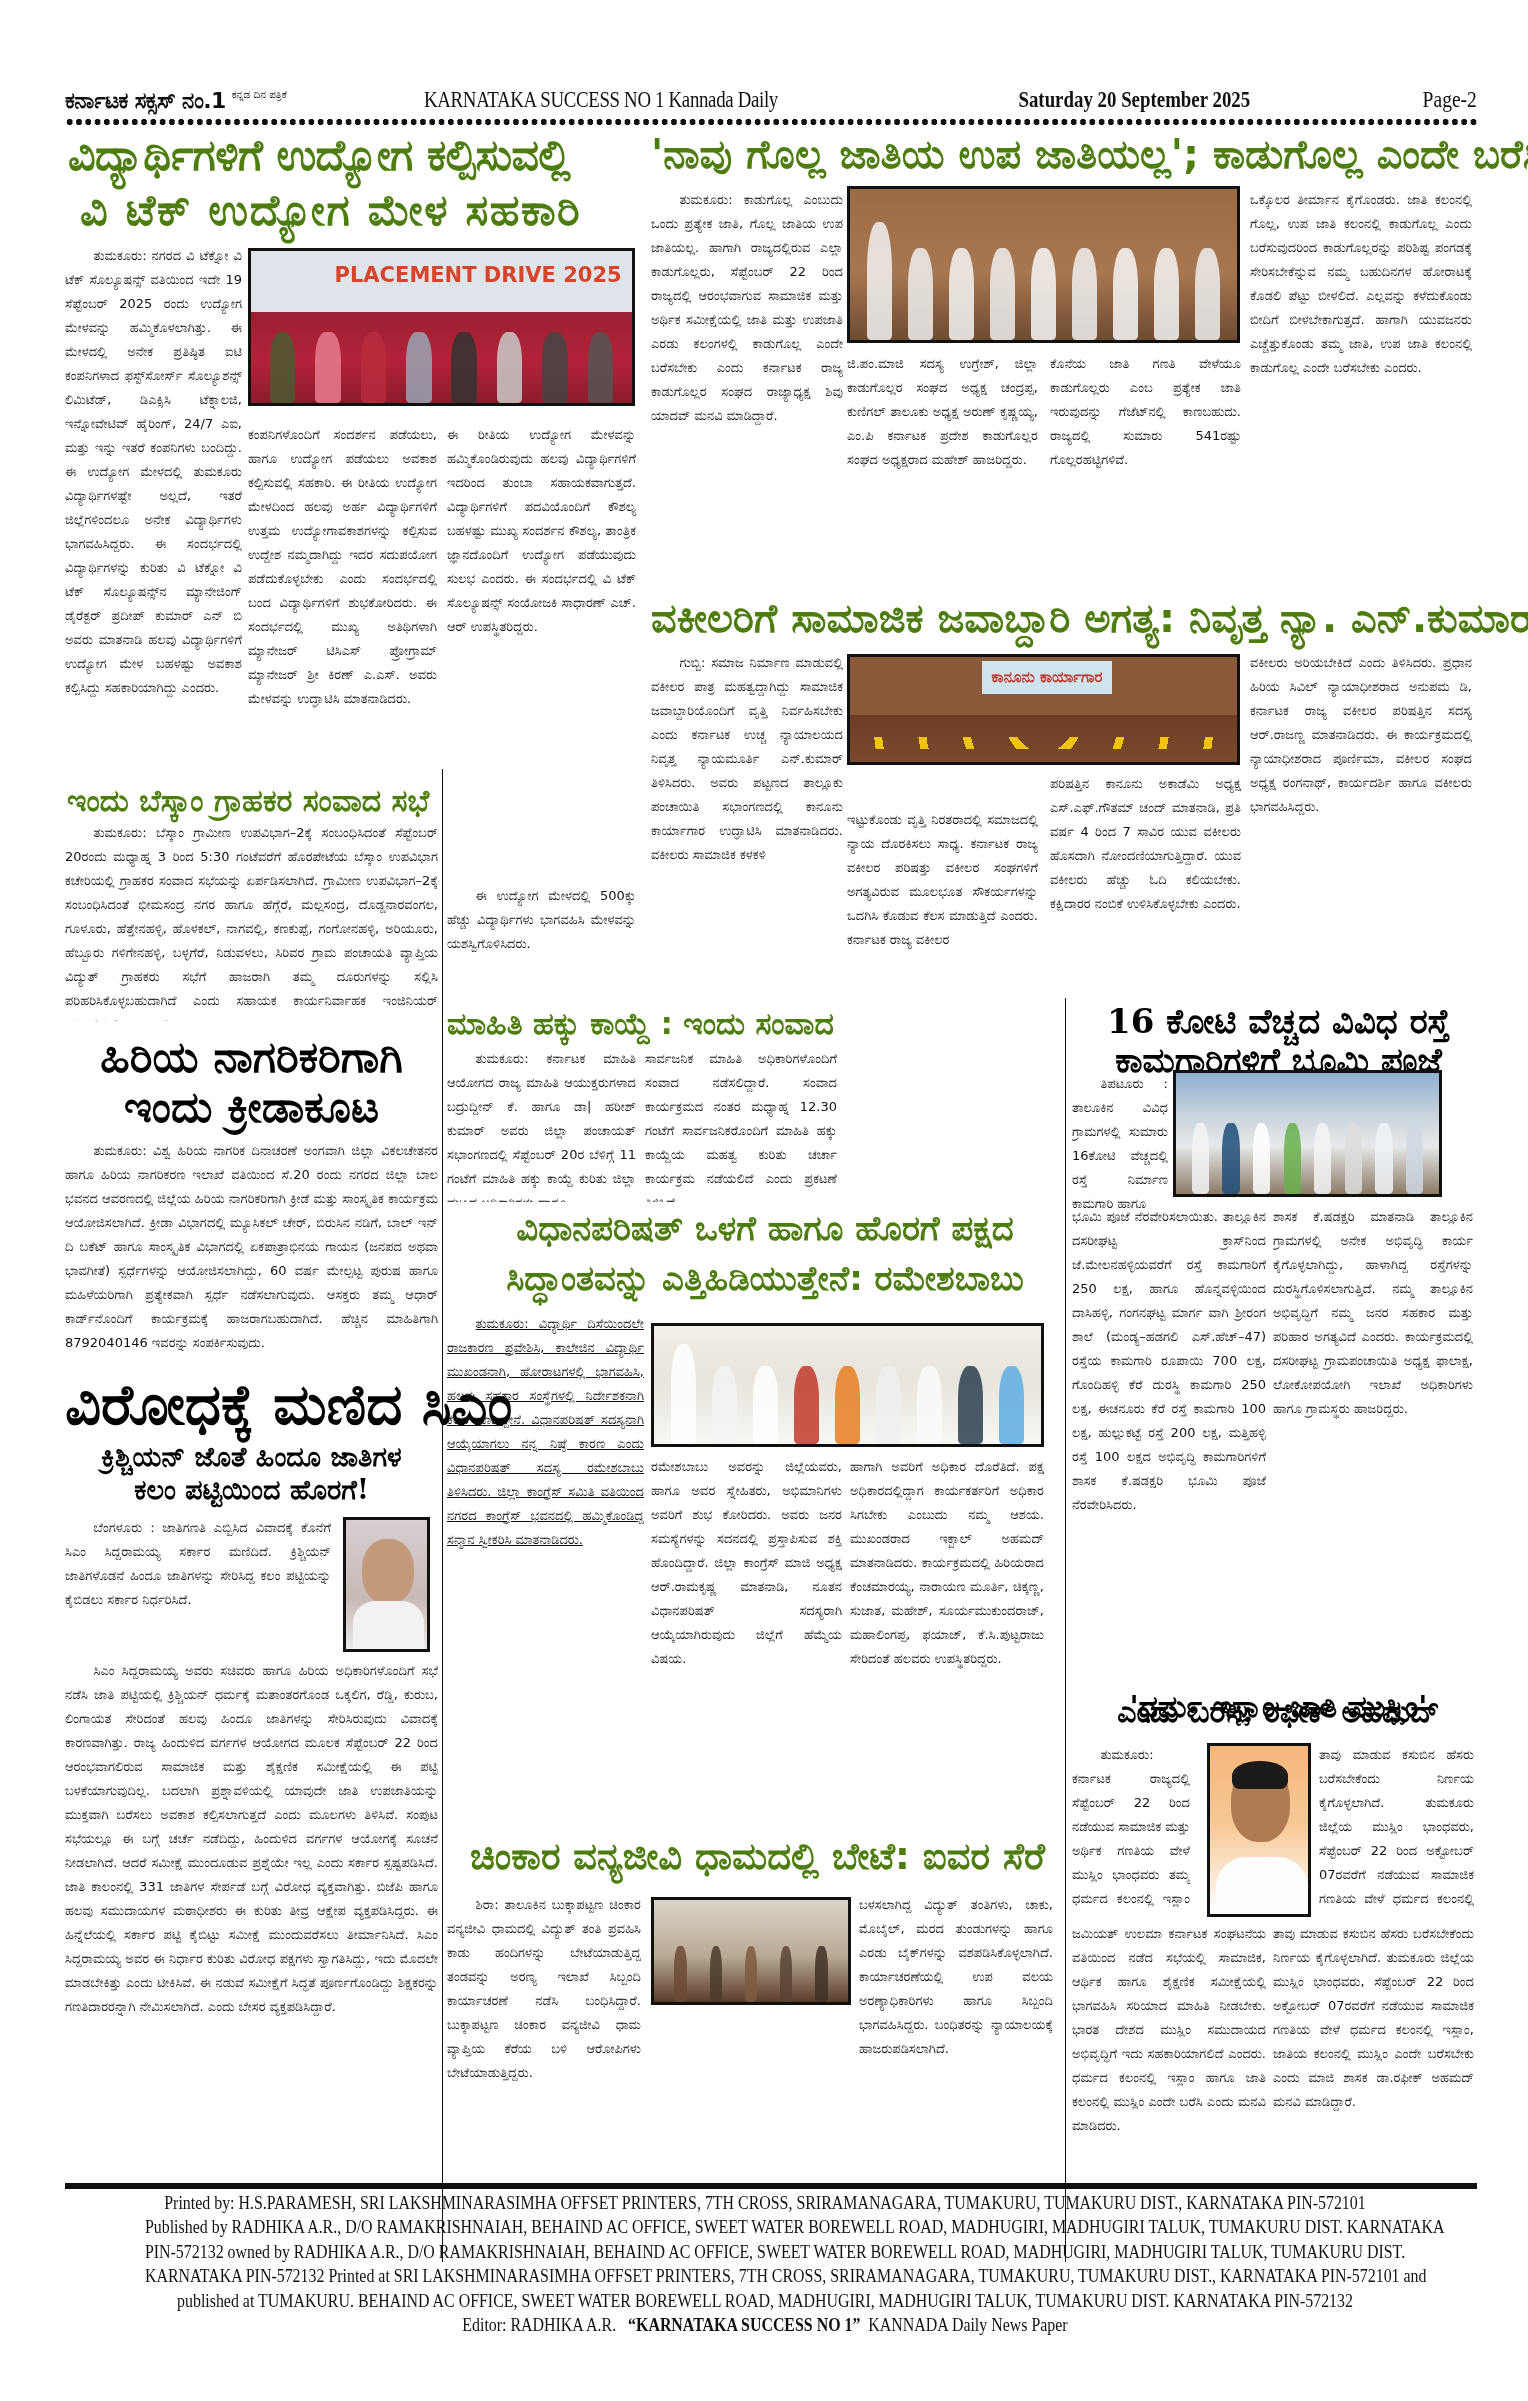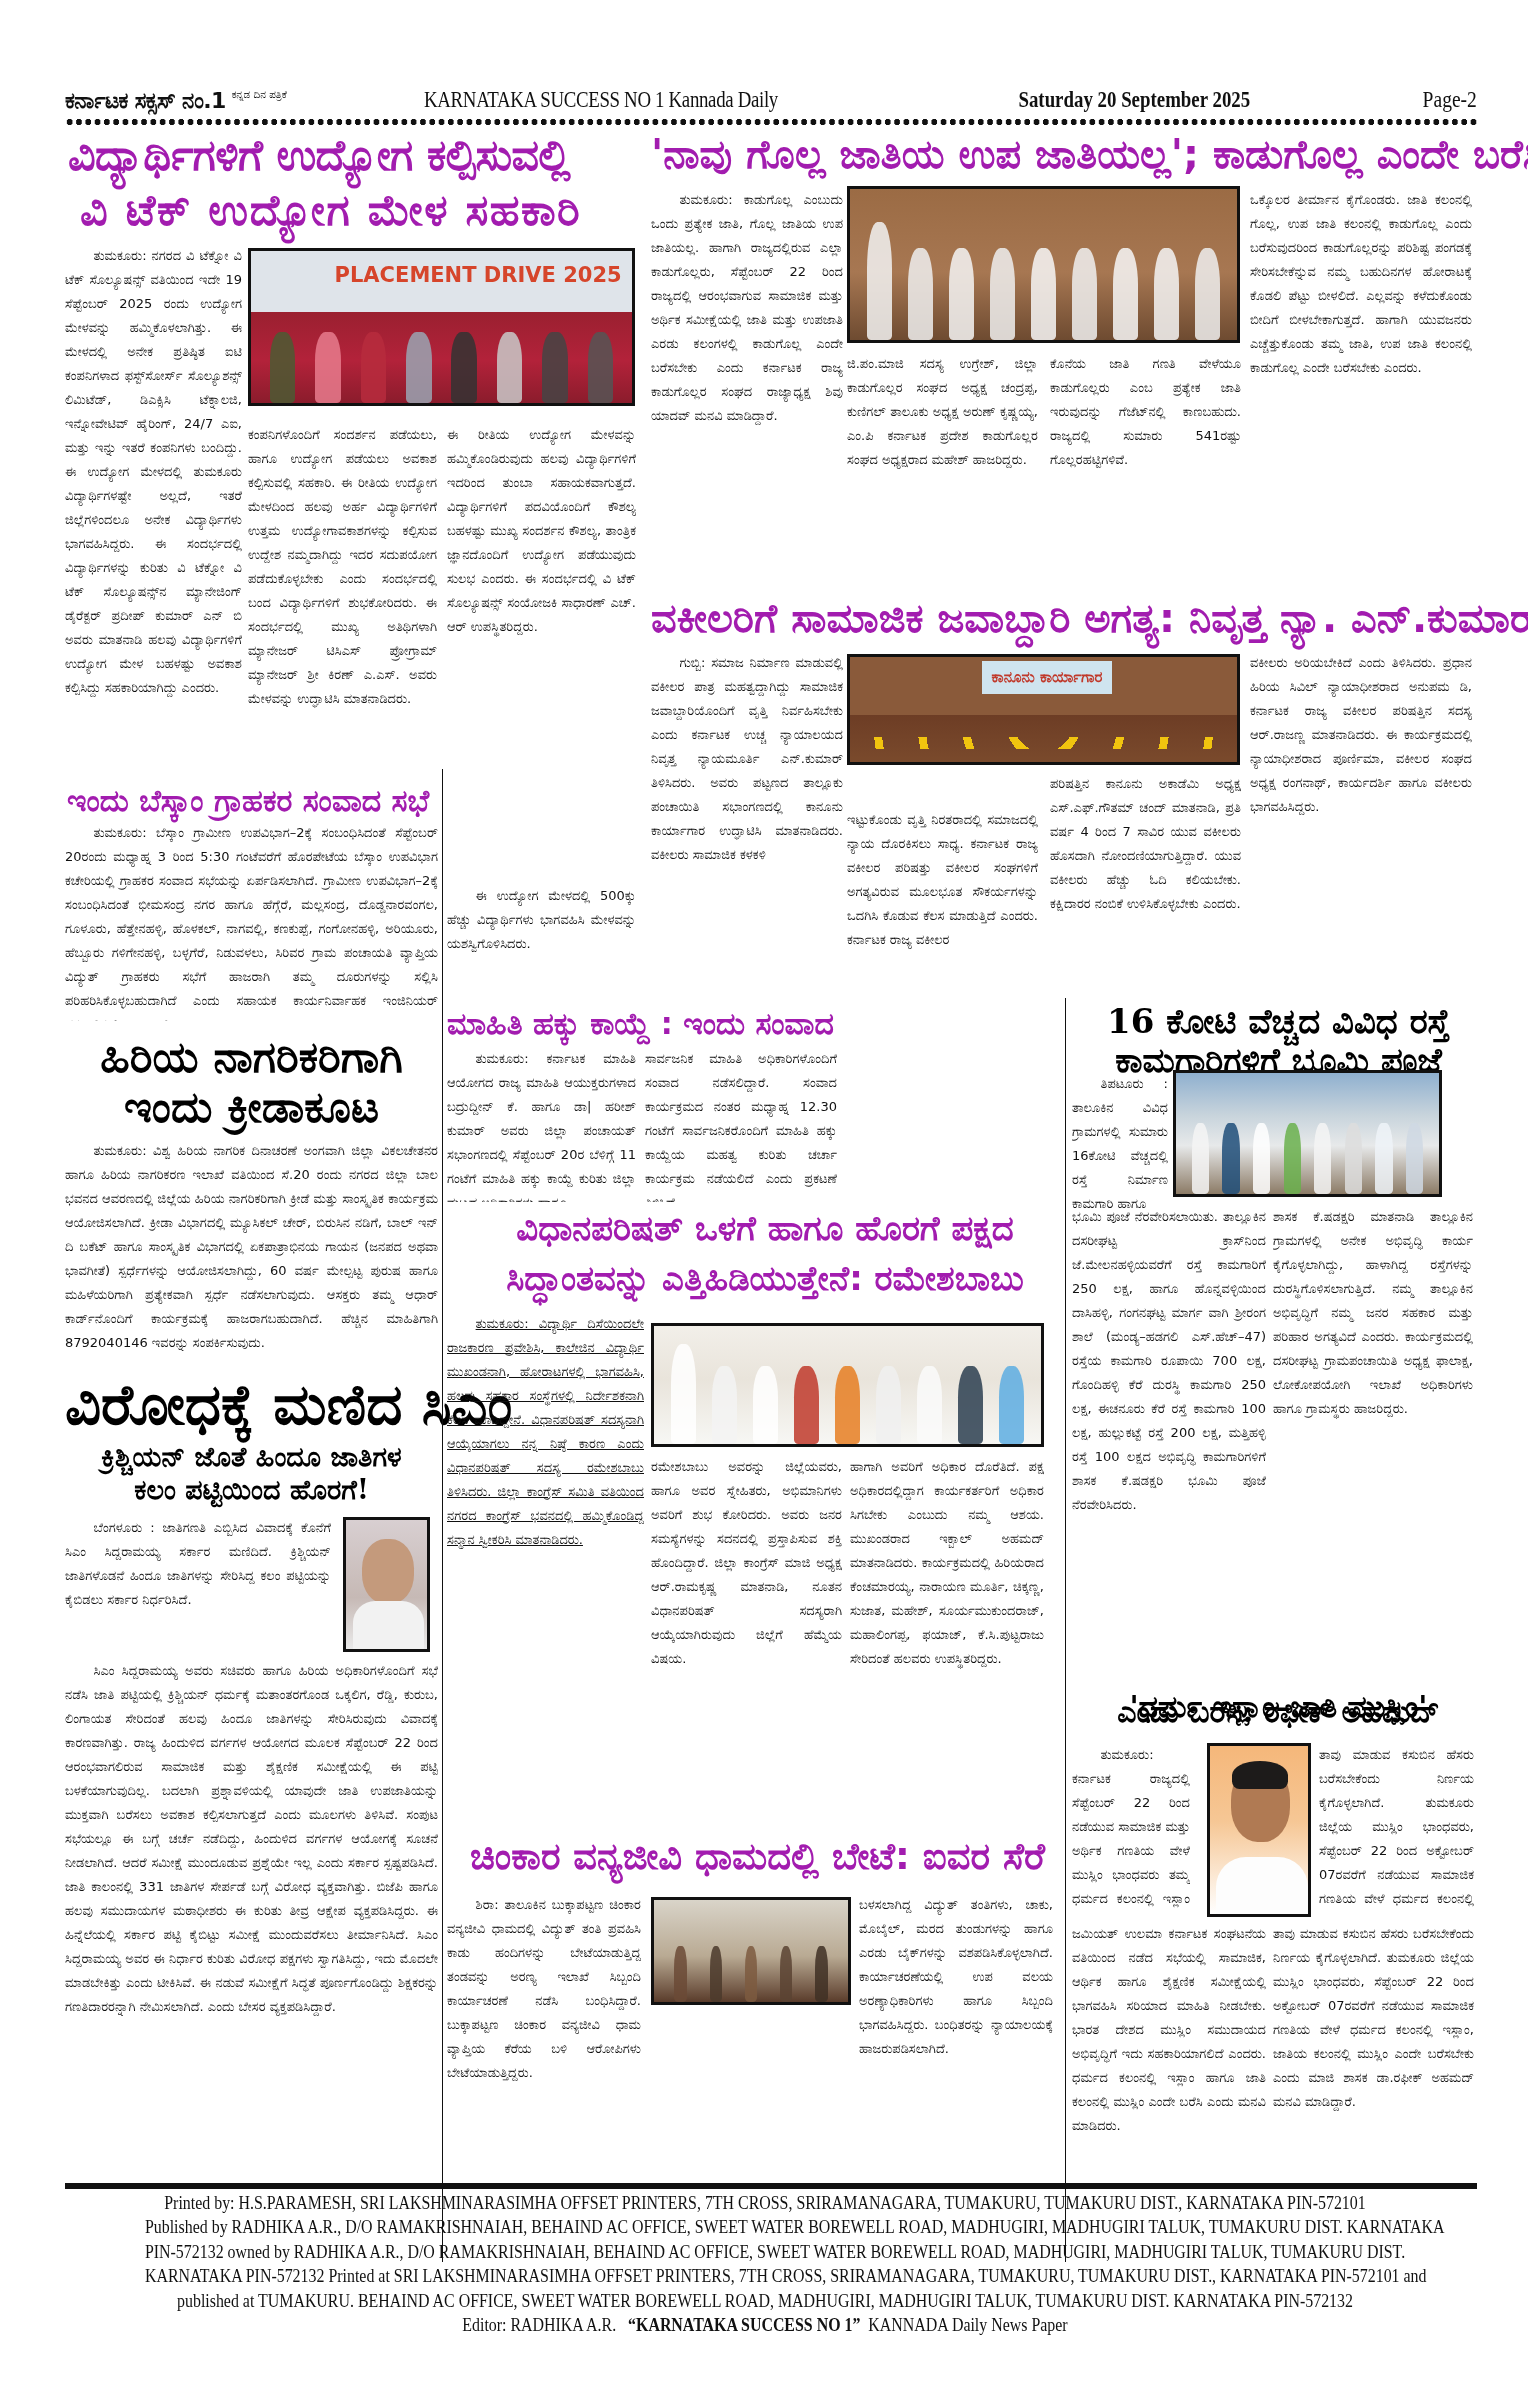--- a/index.html
+++ b/index.html
@@ -13,21 +13,21 @@
   .mast .brand { font-family: "DejaVu Sans", sans-serif; font-weight: bold; font-size: 22px; letter-spacing: -0.7px; }
   .mast .brand-sub { font-family: "DejaVu Sans", sans-serif; font-size: 10.4px; margin-left: 6px; vertical-align: top; margin-top: 11px; }
   .mast .daily { font-family: "Liberation Serif", serif; font-size: 23px; transform: scaleX(0.82); transform-origin: left; letter-spacing: -0.4px; }
   .mast .date { font-family: "Liberation Serif", serif; font-weight: bold; font-size: 23px; transform: scaleX(0.82); }
   .mast .page { font-family: "Liberation Serif", serif; font-size: 23px; transform: scaleX(0.85); transform-origin: right; }
   .dots { left: 65px; top: 117px; width: 1412px; height: 10.4px;
     background-image: radial-gradient(circle, #111 3px, transparent 3.3px);
     background-size: 9.3px 10.4px; background-repeat: repeat-x; }
 
   
-  .hl { font-family: "DejaVu Sans", sans-serif; font-weight: bold; color: #a21caf; line-height: 1.05; white-space: nowrap; letter-spacing: -0.7px; }
+  .hl { font-family: "DejaVu Sans", sans-serif; font-weight: bold; color: #4d7c0f; line-height: 1.05; white-space: nowrap; letter-spacing: -0.7px; }
   .hl-serif { font-family: "DejaVu Serif", serif; font-weight: bold; color: #000; line-height: 1.1; white-space: nowrap; text-align: center; }
 
   
   .body { font-family: "DejaVu Sans", sans-serif; font-size: 13px; line-height: 24px; text-align: justify; color: #111; overflow: hidden; }
   .body p { text-indent: 2.2em; }
 
   .photo { border: 3px solid #111; overflow: hidden; }
   .rule { background: #111; }
 
   

